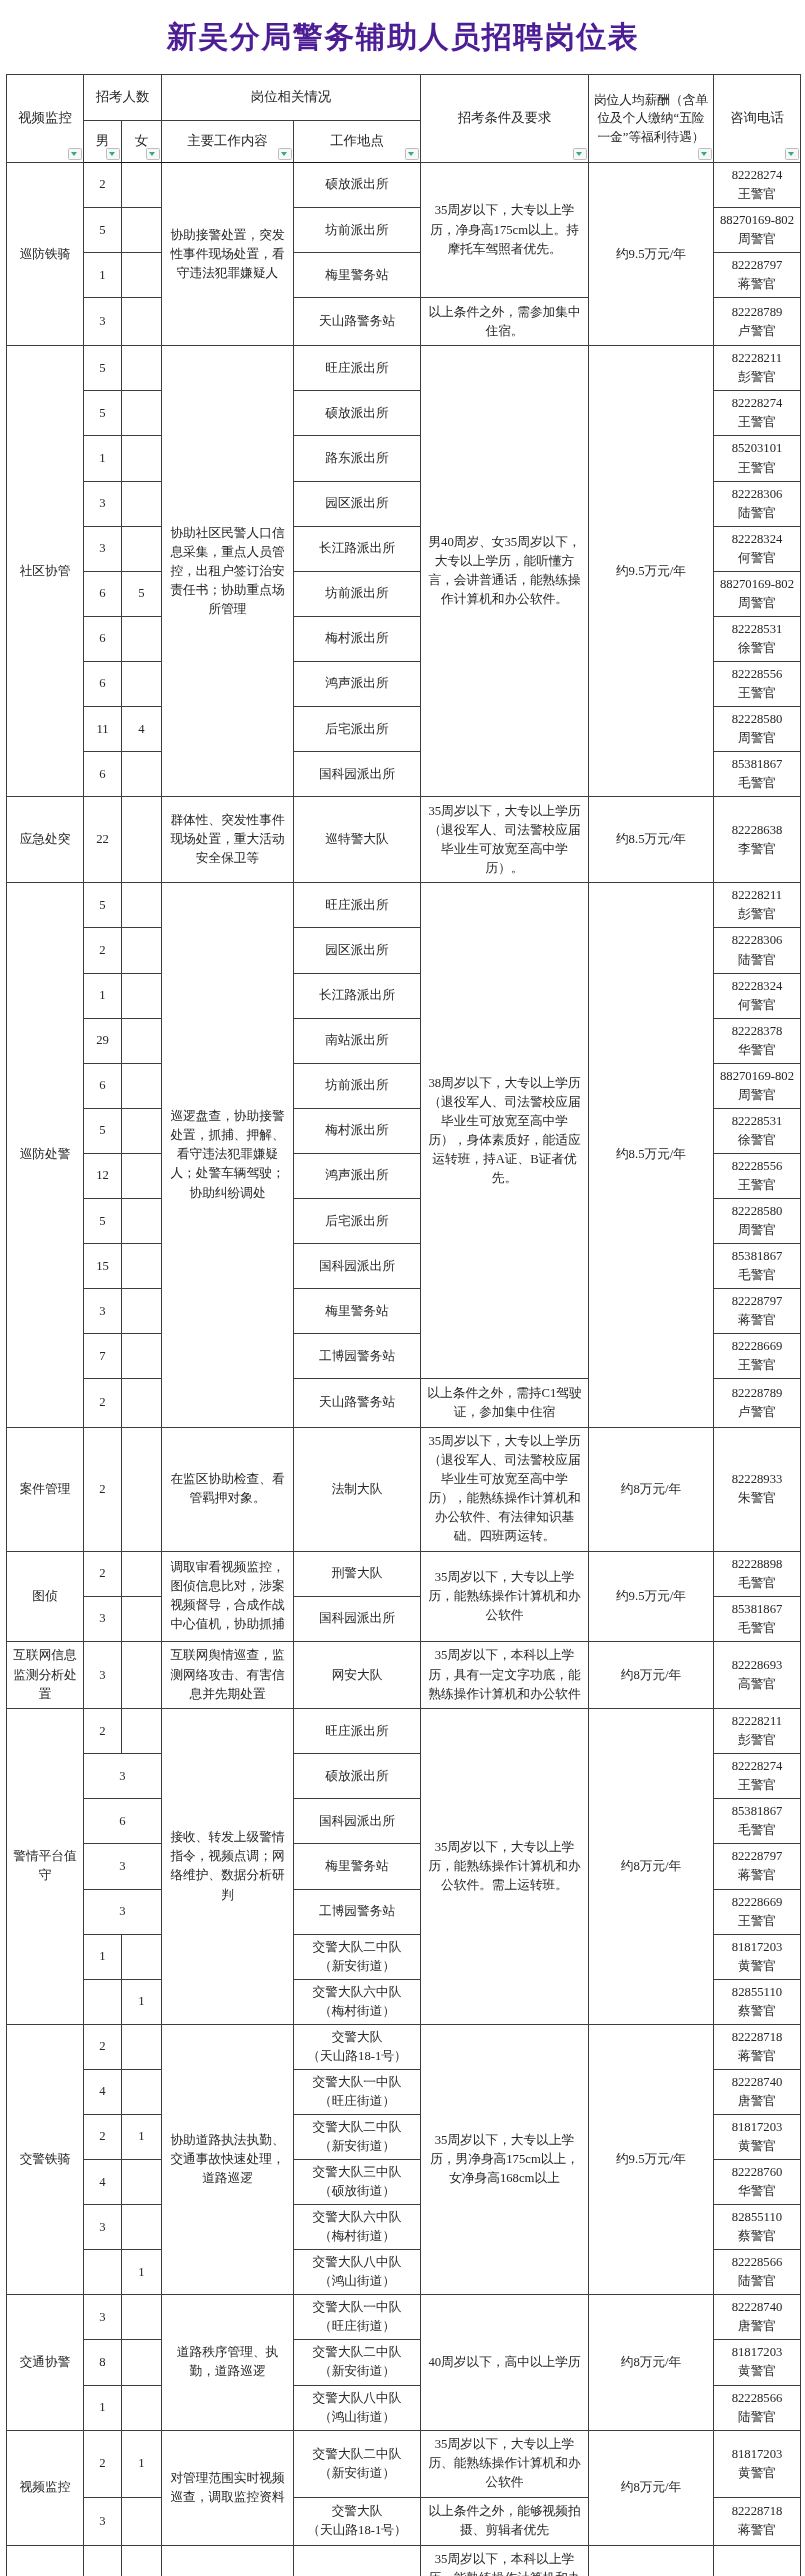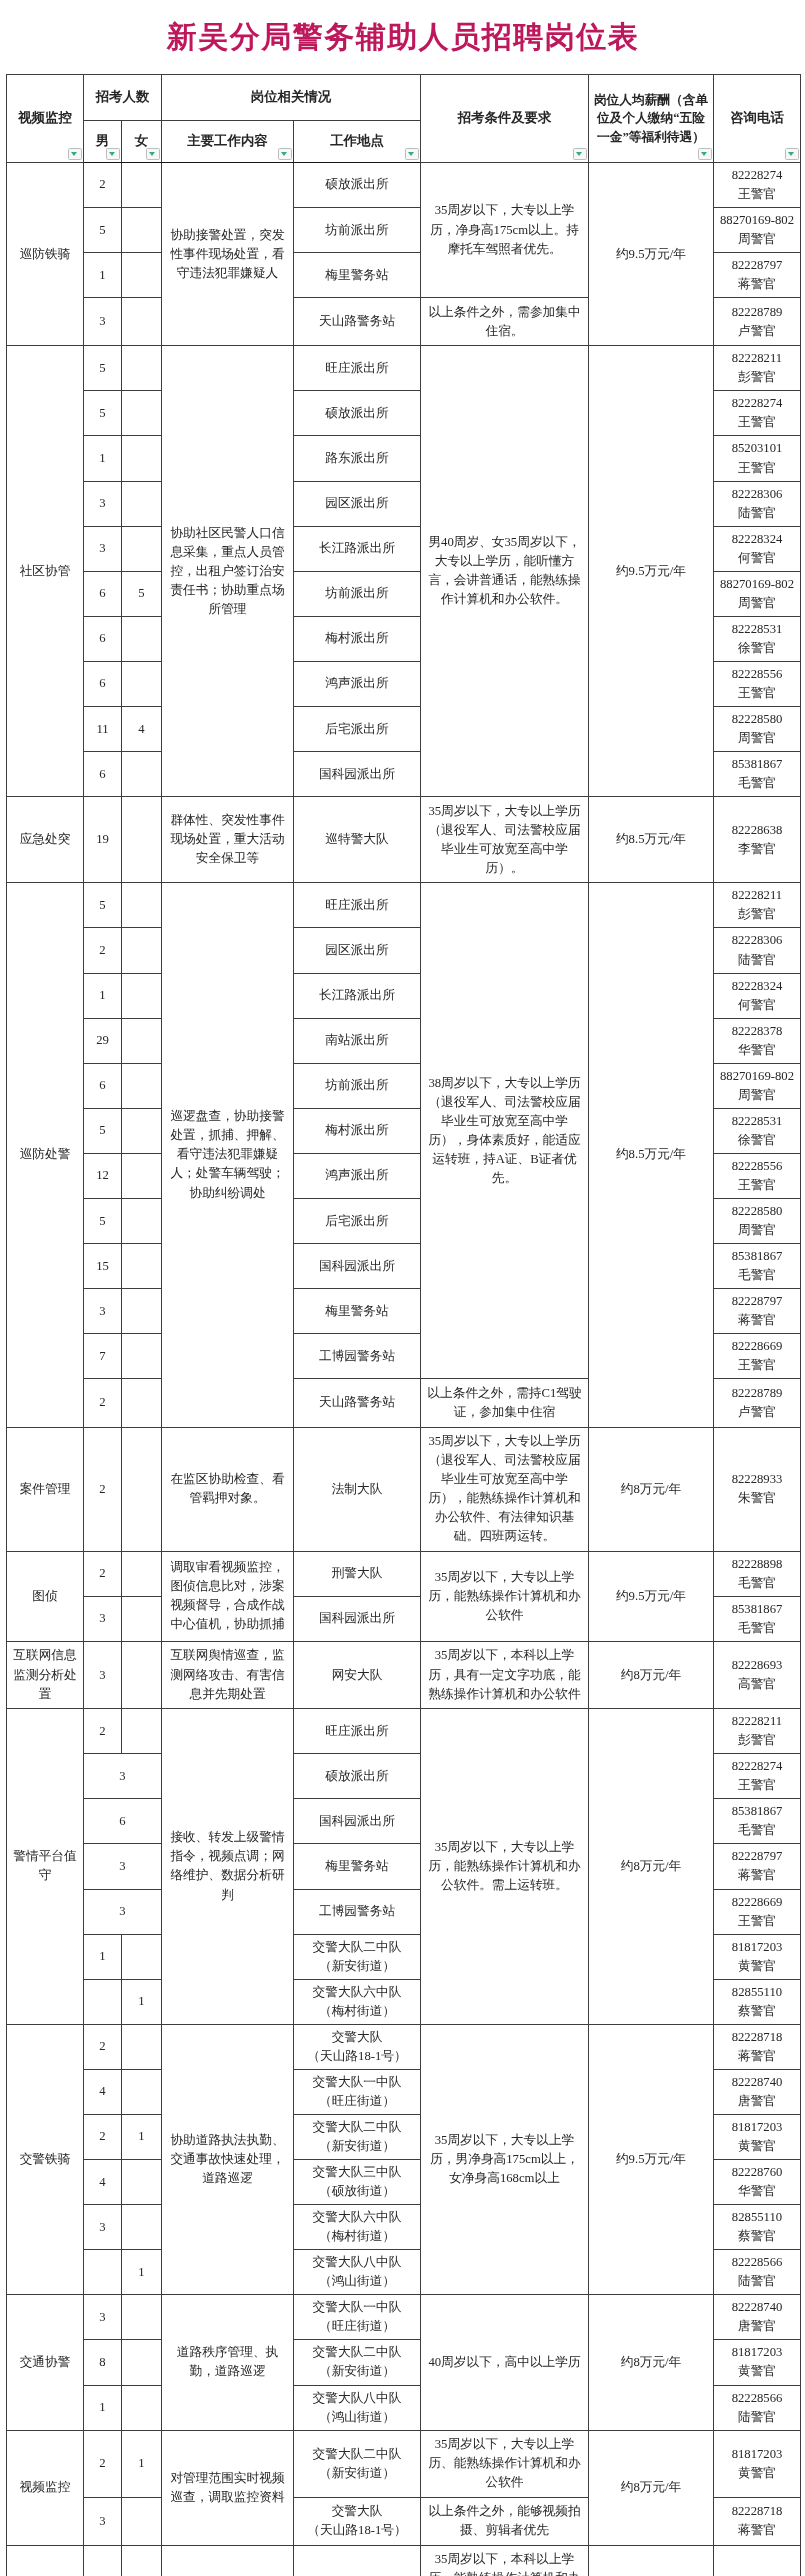--- a/index.html
+++ b/index.html
@@ -2,21 +2,21 @@
 <html style="font-size:12px"><head>
 <meta charset="utf-8">
 <style>
   html,body{margin:0;padding:0;background:#ffffff;}
   body{font-family:"Liberation Serif","DejaVu Serif",serif;color:#262626;}
   .page{width:806px;box-sizing:border-box;padding:4.5px 6px 4.5px 6px;background:#fff;}
   .page-title{
     text-align:center;
     font-size:30px;
     font-weight:bold;
-    color:#be185d;
+    color:#4c1d95;
     letter-spacing:1.5px;
     padding:12px 0 16.4px 0;
     font-family:"Liberation Serif","DejaVu Serif",serif;
   }
   table.job-table{
     width:794px;
     border-collapse:collapse;
     table-layout:fixed;
     border:1.5px solid #161616;
   }
@@ -24,21 +24,21 @@
     border:0.7px solid #3d3d3d;
     text-align:center;
     vertical-align:middle;
     font-size:12.7px;
     line-height:1.5;
     padding:3px 4.5px;
     word-break:break-all;
     background:#fff;
   }
   thead th{
-    font-weight:bold;
+    font-weight:normal;
     font-size:13.4px;
     position:relative;
     padding:3px 3px;
   }
   thead tr.h-row-1{height:46px;}
   thead tr.h-row-2{height:42px;}
   thead tr.h-row-2 th{border-bottom:1.5px solid #161616;}
   tbody tr{height:40px;}
   tbody tr.section-start td{border-top:1.5px solid #161616;}
   td.col-pos{padding:3px 1.5px;margin-top:36px;}
@@ -263,21 +263,21 @@
           <td class="col-num">6</td>
           <td class="col-num"></td>
           <td class="col-loc">国科园派出所</td>
           <td class="col-phone">
             <div>85381867</div>
             <div>毛警官</div>
           </td>
         </tr>
         <tr class="section-start">
           <td class="col-pos">应急处突</td>
-          <td class="col-num">19</td>
+          <td class="col-num">22</td>
           <td class="col-num"></td>
           <td class="col-work">群体性、突发性事件现场处置，重大活动安全保卫等</td>
           <td class="col-loc">巡特警大队</td>
           <td class="col-cond">35周岁以下，大专以上学历（退役军人、司法警校应届毕业生可放宽至高中学历）。</td>
           <td class="col-salary">约8.5万元/年</td>
           <td class="col-phone">
             <div>82228638</div>
             <div>李警官</div>
           </td>
         </tr>

